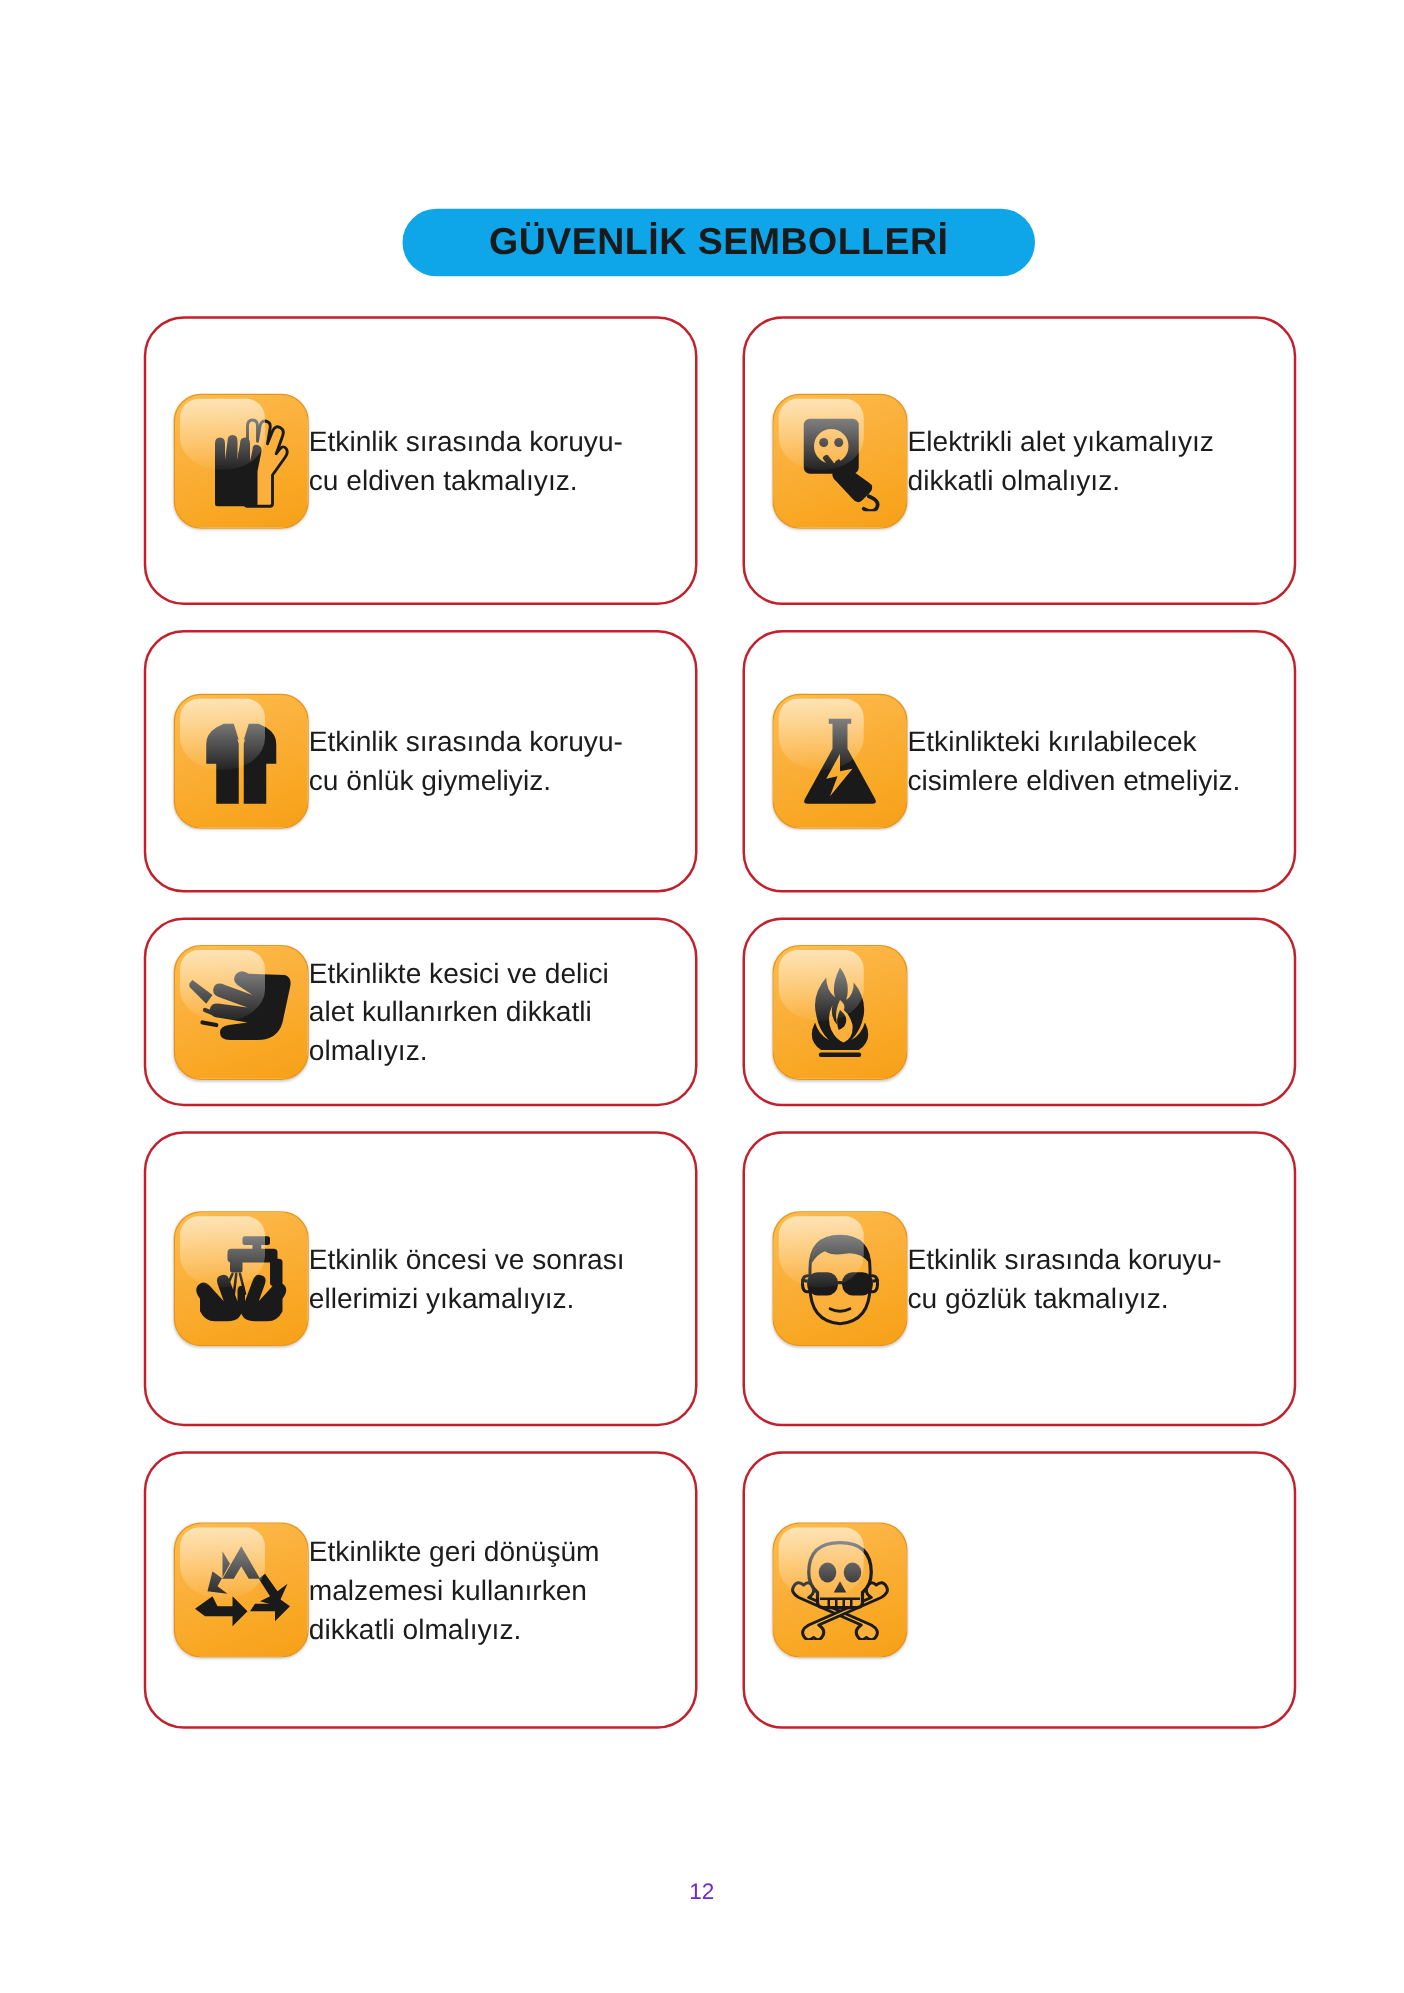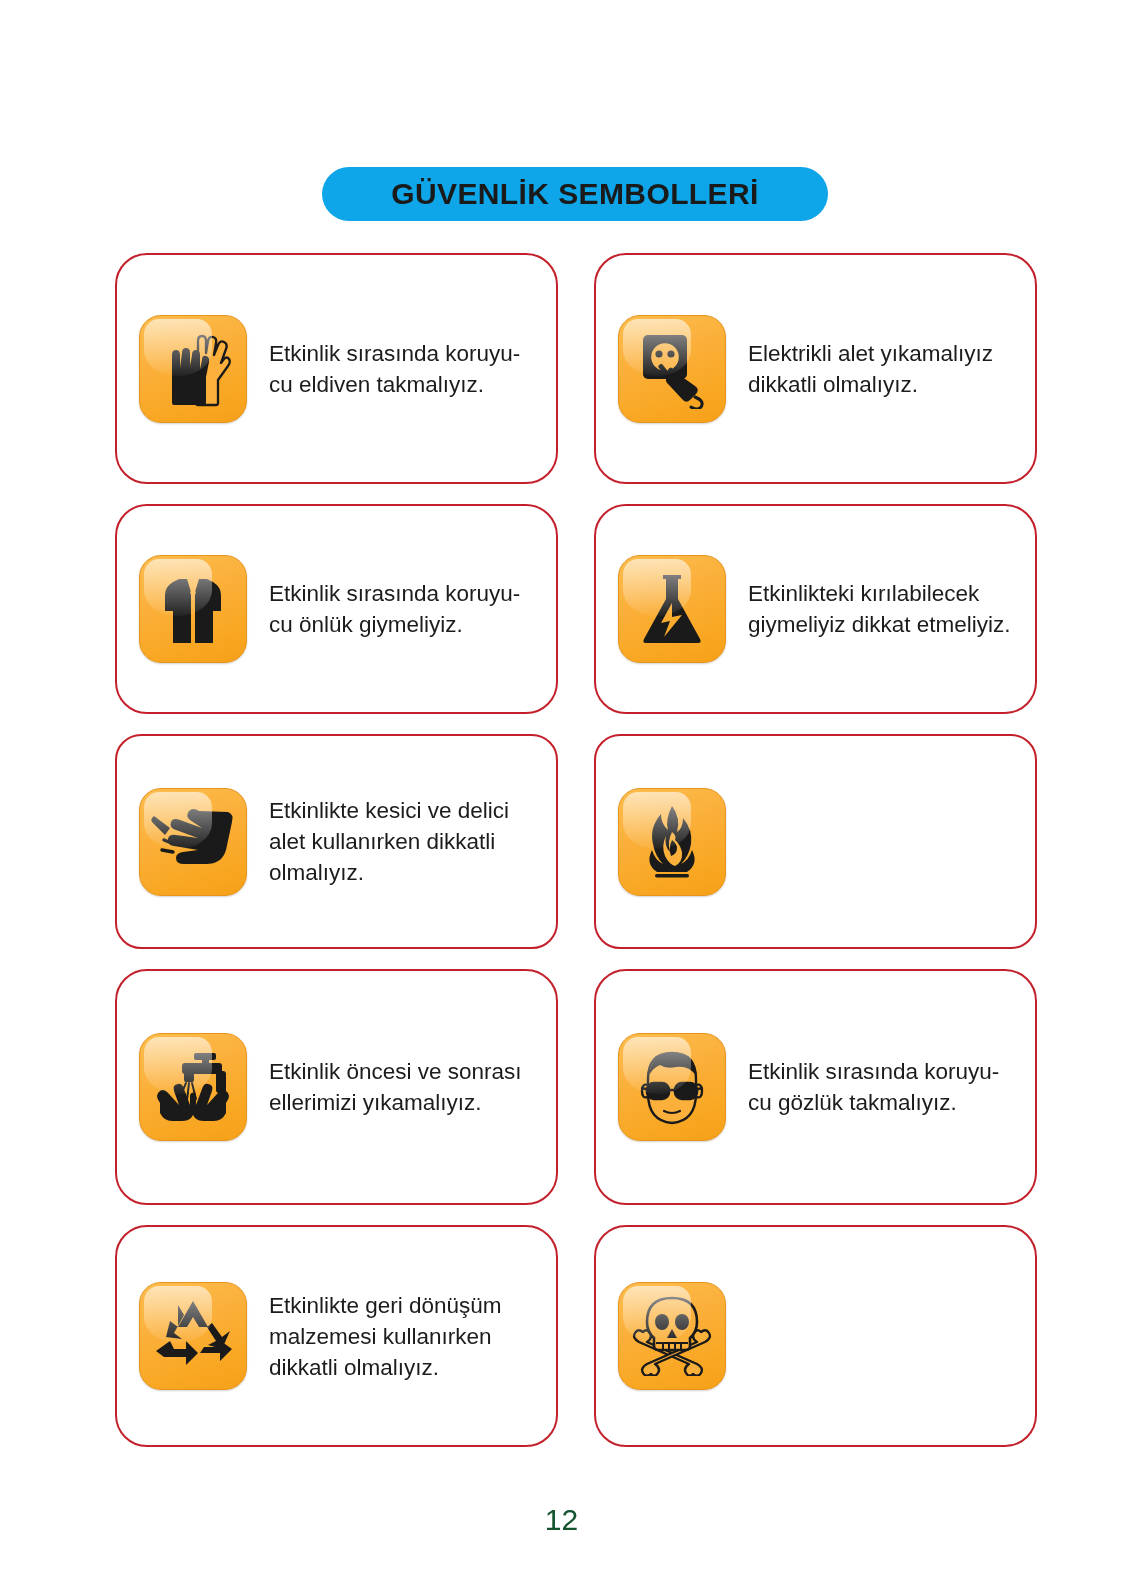--- a/index.html
+++ b/index.html
@@ -53,21 +53,21 @@
     box-sizing: border-box;
     border: 2.2px solid #c4202b;
     border-radius: 32px;
     background: #ffffff;
     display: flex;
     align-items: center;
     padding: 18px 20px 18px 22px;
   }
   .card.h-tall { height: 231px; }
   .card.h-mid  { height: 210px; }
-  .card.h-std  { height: 215px; border-radius: 26px; }
+  .card.h-std  { height: 151px; }
   .card.h-sm   { height: 236px; }
   .card.h-lg   { height: 222px; }
 
   
   .icon-tile {
     position: relative;
     flex: 0 0 auto;
     width: 106px;
     height: 106px;
     border-radius: 22px;
@@ -93,36 +93,35 @@
     z-index: 3;
   }
   .icon-tile svg {
     position: relative;
     z-index: 2;
     display: block;
   }
 
   
   .caption {
-    margin-left: 22px;
     font-size: 22.5px;
     line-height: 31px;
     color: #1c1c1c;
     white-space: pre-line;
   }
 
   
   .page-number {
     position: absolute;
     left: 0;
     top: 1503px;
     width: 1123px;
     text-align: center;
-    font-size: 30px;
-    color: #14532d;
+    font-size: 18px;
+    color: #6d28d9;
   }
 </style>
 </head>
 <body>
 
 <div class="banner">
   <span class="banner-text">GÜVENLİK SEMBOLLERİ</span>
 </div>
 
 <div class="grid">
@@ -201,21 +200,21 @@
   <div class="card h-mid">
     <div class="icon-tile">
       <svg width="72" height="80" viewBox="0 0 72 80">
 
         <path d="M27 6 L45 6 L45 10 L42 10 L42 30 L64 70 Q66 74 62 74 L10 74 Q6 74 8 70
                  L30 30 L30 10 L27 10 Z
                  M36 34 L25 54 L34 52 L28 68 L46 46 L36 48 Z" fill="#1a1a1a" fill-rule="evenodd"></path>
       </svg>
     </div>
     <div class="caption">Etkinlikteki kırılabilecek
-giymeliyiz dikkat etmeliyiz.</div>
+cisimlere eldiven etmeliyiz.</div>
   </div>
 
   <div class="card h-std">
     <div class="icon-tile">
       <svg width="86" height="72" viewBox="0 0 86 72">
         <g fill="#1a1a1a">
 
           <path d="M4 10 L20 22 L15 29 L2 16 Q0 13 4 10 Z"></path>
 
           <path d="M78 6 Q84 8 82 16 L76 44 Q72 58 56 58 L34 58

